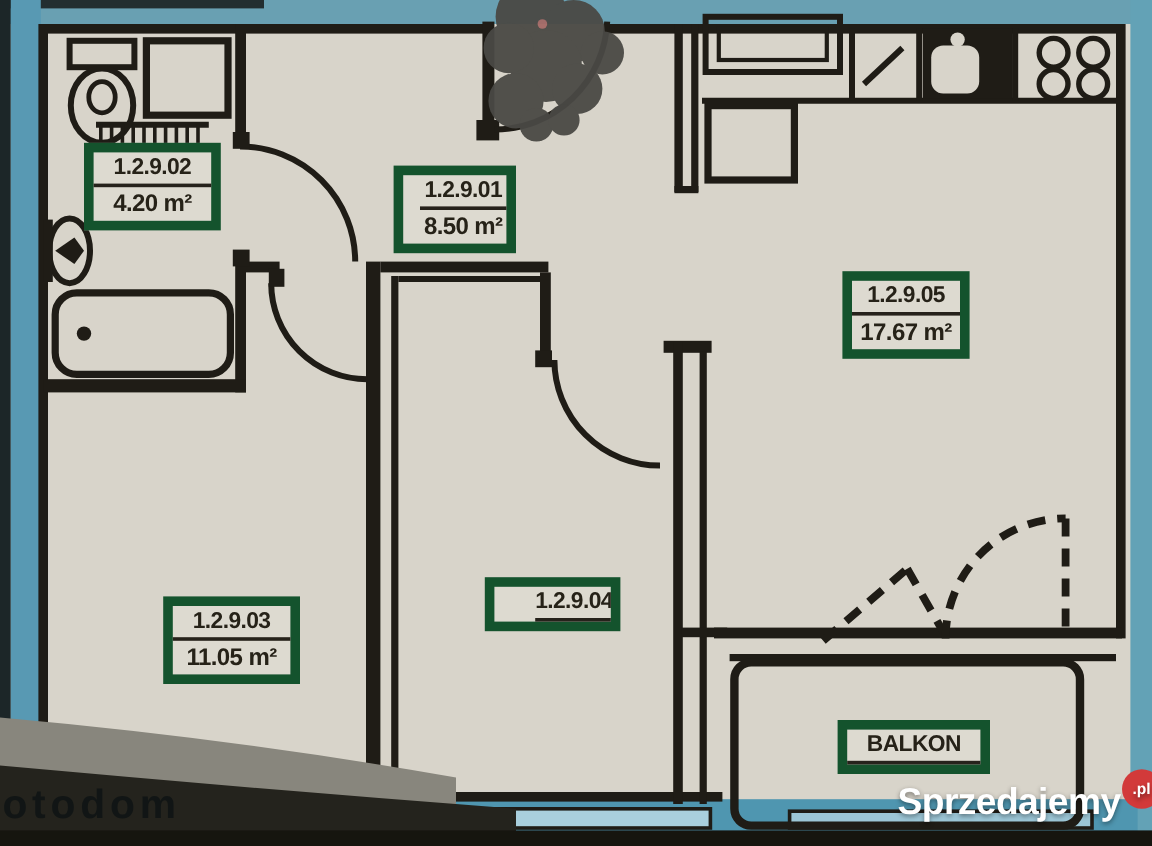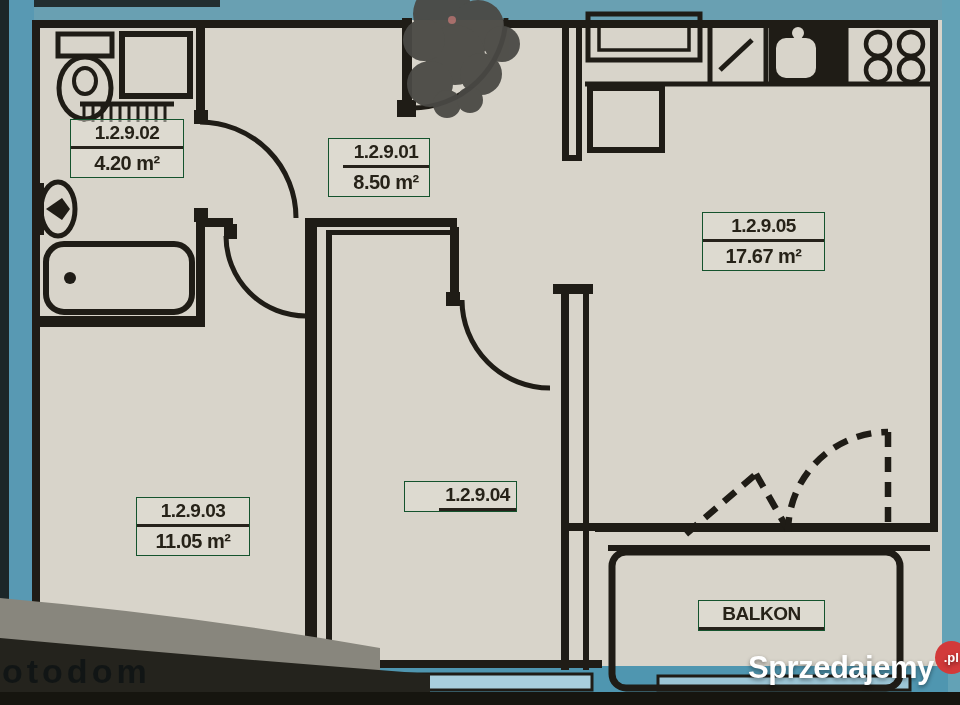--- a/index.html
+++ b/index.html
@@ -1,19 +1,19 @@
 <!DOCTYPE html>
 <html><head>
 <meta charset="utf-8">
 <style>
   html,body{margin:0;padding:0;background:#111;}
   #stage{position:relative;width:960px;height:705px;overflow:hidden;
          background:#d8d4ca;font-family:"Liberation Sans",sans-serif;}
   #plan-svg{position:absolute;left:0;top:0;}
-  .room-label{position:absolute;border:1px solid #14532d;background:rgba(226,223,214,.5);
+  .room-label{position:absolute;border:8px solid #14532d;background:rgba(226,223,214,.5);
       text-align:center;color:#262218;font-weight:bold;box-sizing:border-box;}
   .room-label .r1{border-bottom:3.5px solid #26221b;font-size:19px;line-height:26px;
       letter-spacing:-0.5px;white-space:nowrap;overflow:hidden;}
   .room-label .r2{font-size:20px;line-height:28px;letter-spacing:-0.5px;white-space:nowrap;}
   .wm-brand{position:absolute;left:748px;top:650px;color:#ffffff;font-size:31px;
       font-weight:bold;letter-spacing:-0.5px;text-shadow:0 2px 4px rgba(0,0,0,.45);
       white-space:nowrap;}
   .wm-brand .tld{display:inline-block;background:#d23a3a;width:33px;height:33px;
       border-radius:50%;font-size:13px;line-height:33px;text-align:center;color:#fff;
       vertical-align:top;margin:-9px 0 0 1px;letter-spacing:0;}
@@ -147,21 +147,21 @@
 </svg>
 
   <div class="room-label" style="left:70px;top:119px;width:114px;">
     <div class="r1">1.2.9.02</div>
     <div class="r2">4.20 m²</div>
   </div>
   <div class="room-label" style="left:328px;top:138px;width:102px;padding-left:14px;">
     <div class="r1">1.2.9.01</div>
     <div class="r2">8.50 m²</div>
   </div>
-  <div class="room-label" style="left:702px;top:212px;width:123px;">
+  <div class="room-label" style="left:702px;top:226px;width:106px;">
     <div class="r1">1.2.9.05</div>
     <div class="r2">17.67 m²</div>
   </div>
   <div class="room-label" style="left:136px;top:497px;width:114px;">
     <div class="r1">1.2.9.03</div>
     <div class="r2">11.05 m²</div>
   </div>
   <div class="room-label" style="left:404px;top:481px;width:113px;padding-left:34px;">
     <div class="r1">1.2.9.04</div>
   </div>

